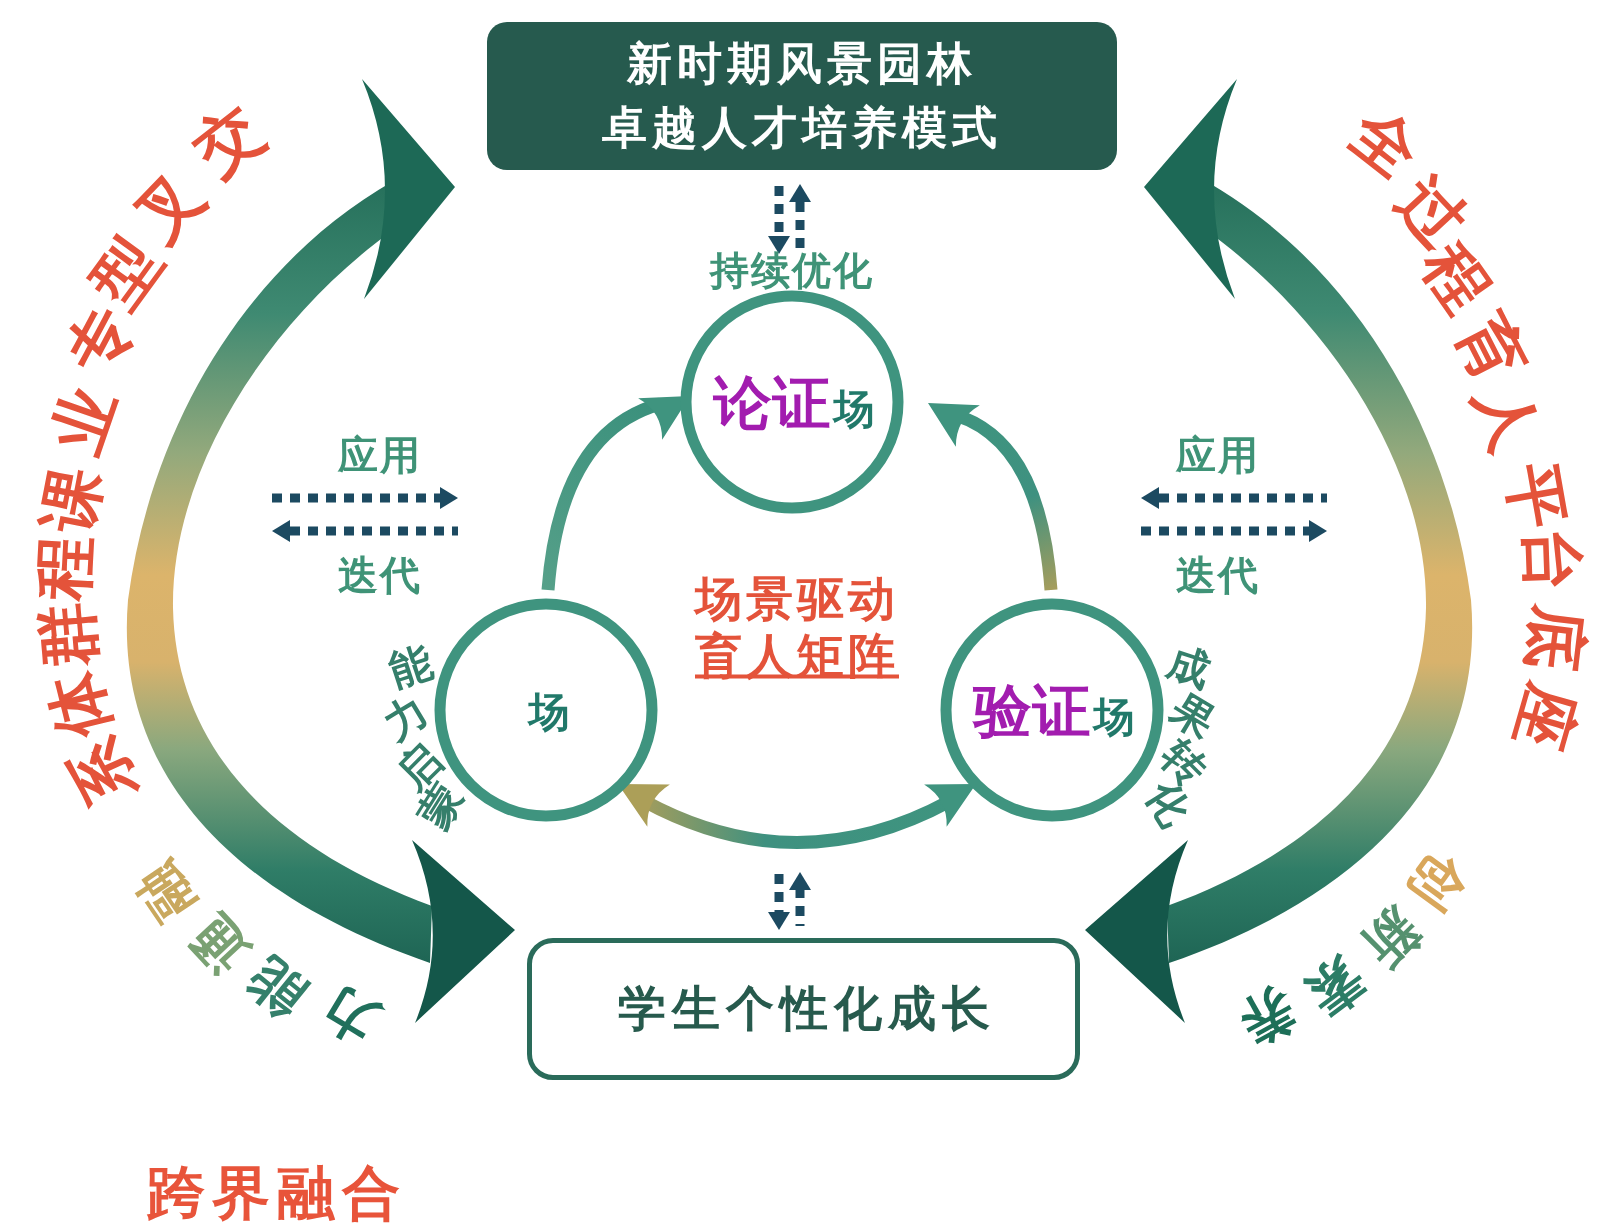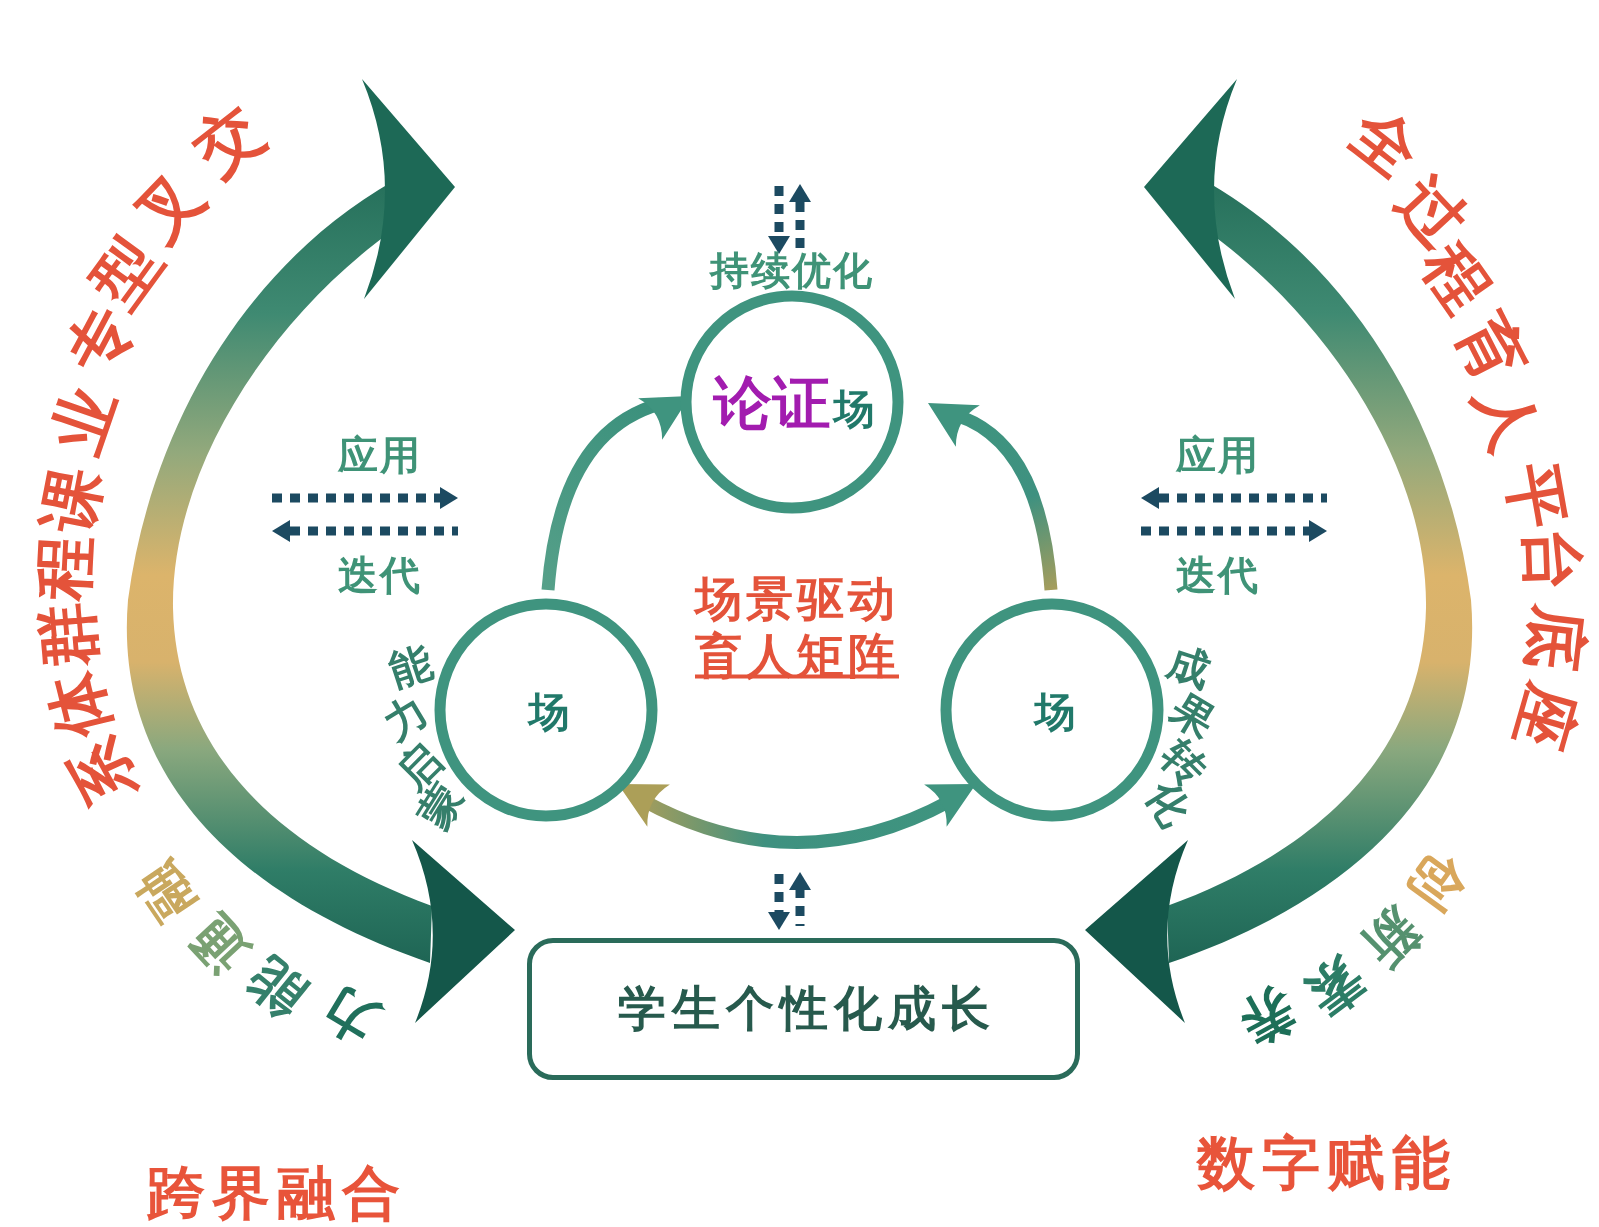--- a/index.html
+++ b/index.html
@@ -104,34 +104,39 @@
     <polygon points="290,520 290,542 272,531" fill="#1c4a61"></polygon>
 
     <g stroke="#1c4a61" stroke-width="9" stroke-dasharray="10 8">
       <line x1="1159" y1="498" x2="1327" y2="498"></line>
       <line x1="1141" y1="531" x2="1309" y2="531"></line>
     </g>
     <polygon points="1159,487 1159,509 1141,498" fill="#1c4a61"></polygon>
     <polygon points="1309,520 1309,542 1327,531" fill="#1c4a61"></polygon>
   </svg>
 
+  <div class="topbox">
+    <div>新时期风景园林</div>
+    <div>卓越人才培养模式</div>
+  </div>
 
   <div class="ctext green-label" style="left:792px;top:270px;font-size:39px;">持续优化</div>
 
   <div class="ctext center-red" style="left:797px;top:598px;">场景驱动</div>
   <div class="ctext center-red" style="left:797px;top:655px;text-decoration:underline;">育人矩阵</div>
 
   <div class="field" style="left:794px;top:404px;">
     <span class="fmain">论证</span>
     <span class="fsuf">场</span>
   </div>
   <div class="field" style="left:548px;top:712px;">
     <span class="fsuf">场</span>
   </div>
   <div class="field" style="left:1054px;top:712px;">
+    <span class="fmain">验证</span>
     <span class="fsuf">场</span>
   </div>
 
   <div class="ctext green-label" style="left:380px;top:455px;">应用</div>
   <div class="ctext green-label" style="left:380px;top:575px;">迭代</div>
   <div class="ctext green-label" style="left:1218px;top:455px;">应用</div>
   <div class="ctext green-label" style="left:1218px;top:575px;">迭代</div>
 
   <div class="arc-layer">
       <span class="arc-ch" style="left: 228px; top: 140px; font-size: 64px; color: rgb(228, 83, 58); transform: translate(-50%, -50%) rotate(-38deg);">交</span>
@@ -179,14 +184,13 @@
       <span class="arc-ch" style="left: 1193px; top: 716px; font-size: 42px; color: rgb(53, 127, 107); transform: translate(-50%, -50%) rotate(31deg);">果</span>
       <span class="arc-ch" style="left: 1184px; top: 763px; font-size: 42px; color: rgb(53, 127, 107); transform: translate(-50%, -50%) rotate(45deg);">转</span>
       <span class="arc-ch" style="left: 1168px; top: 804px; font-size: 42px; color: rgb(53, 127, 107); transform: translate(-50%, -50%) rotate(58deg);">化</span>
     </div>
 
   <div class="bottombox">
     <div>学生个性化成长</div>
   </div>
 
   <div class="ctext bottom-label" style="left:277px;top:1163px;margin-top:30px;">跨界融合</div>
-  <div class="ctext bottom-label" style="left:1327px;top:1163px;">数字赋能</div>
 </div>
 
 </body></html>

